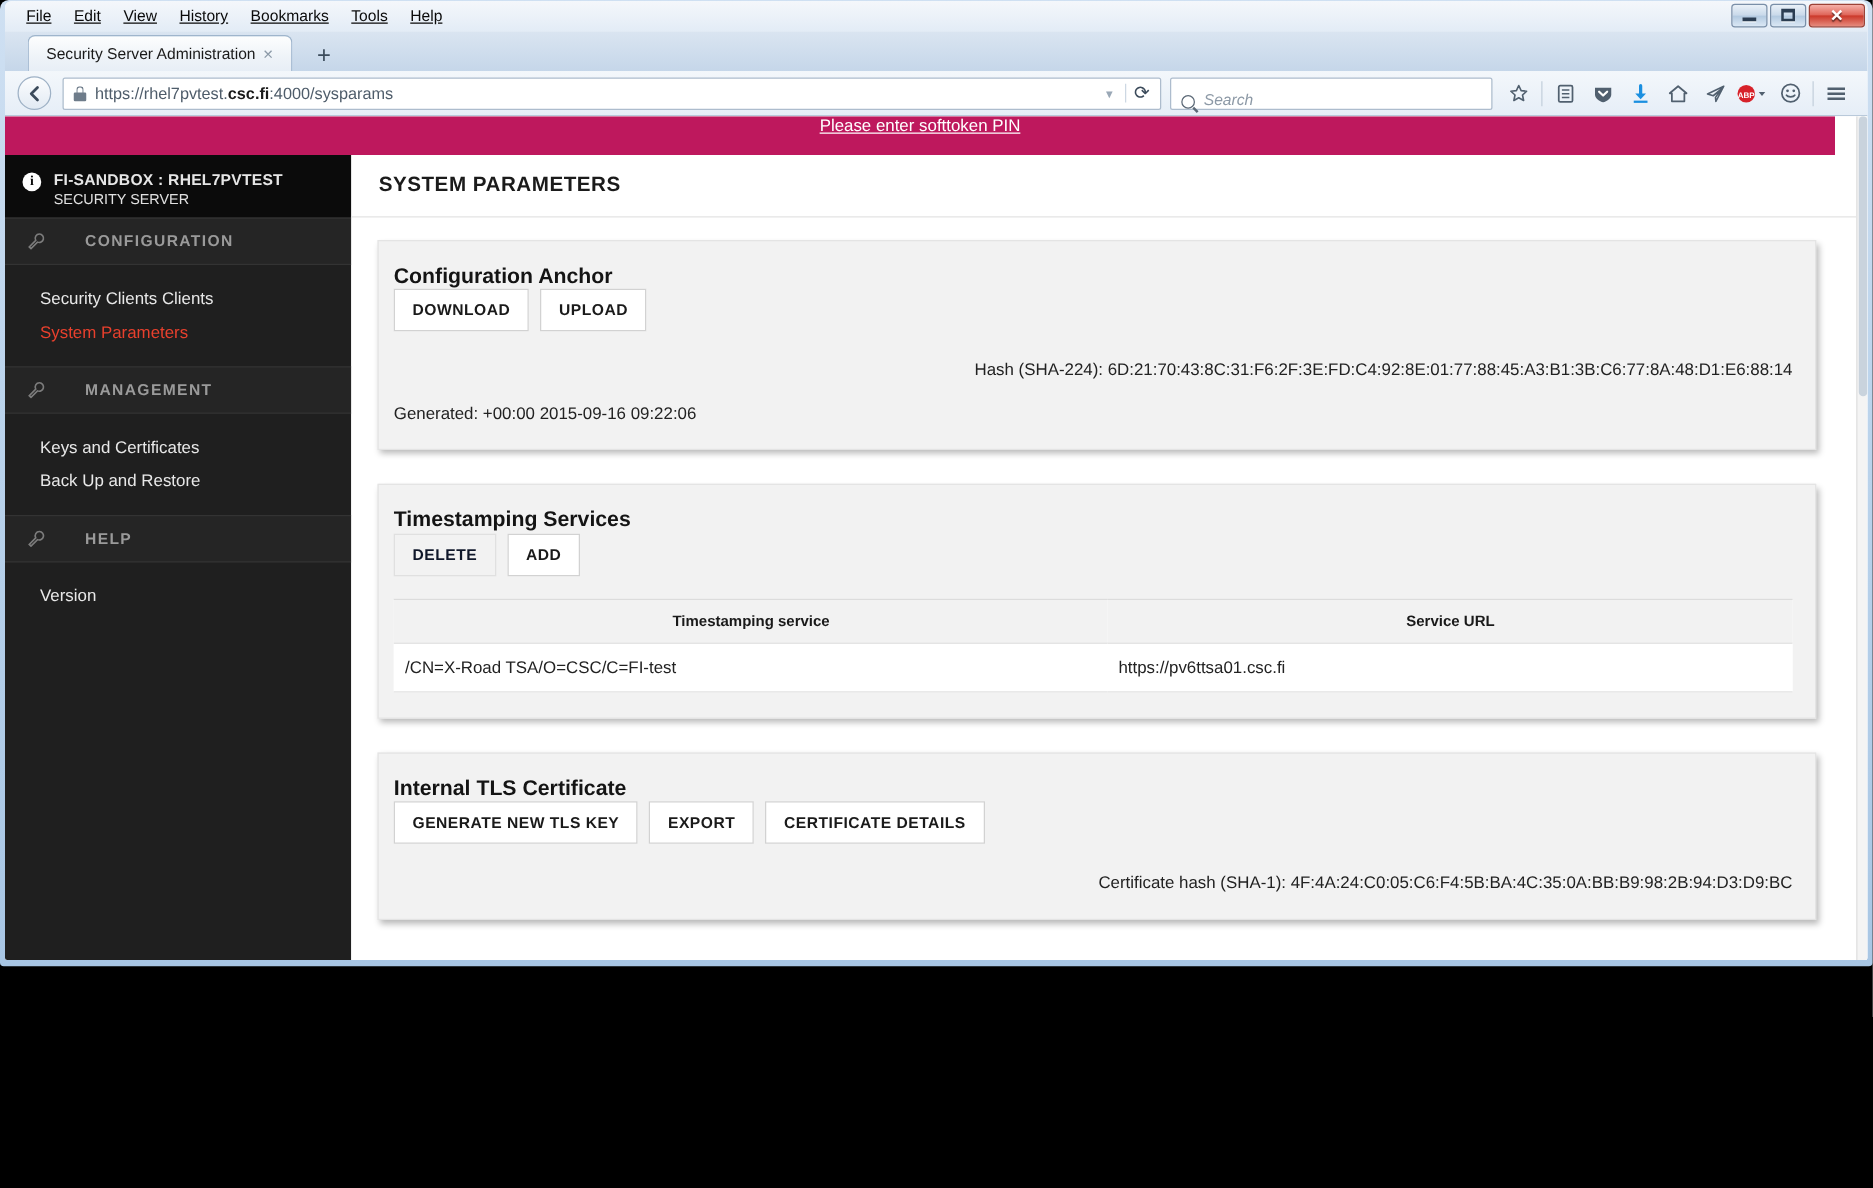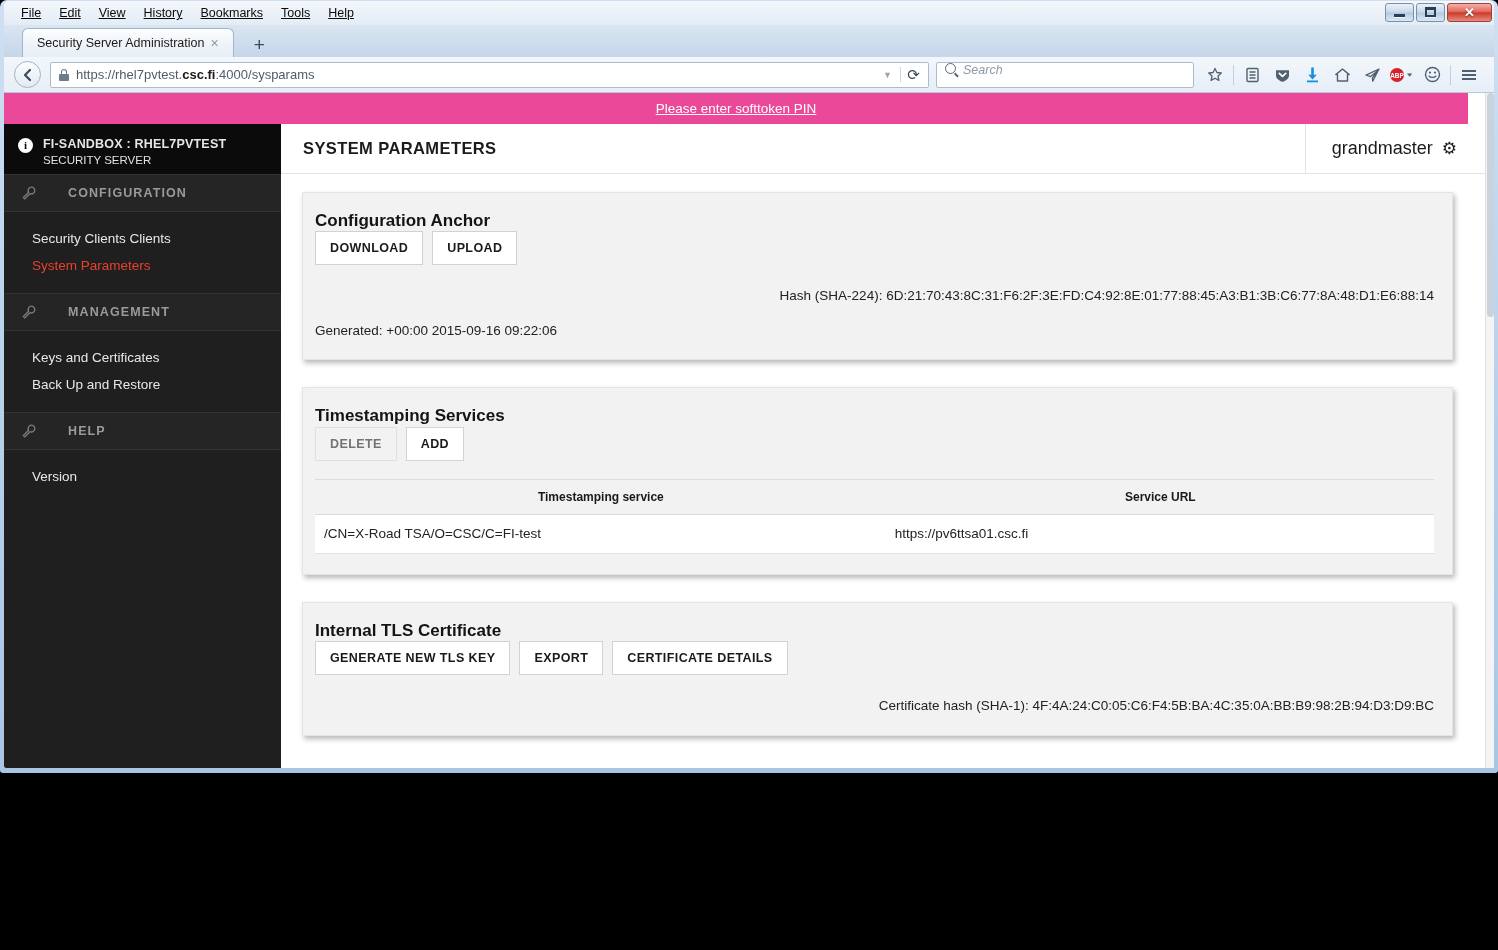--- a/index.html
+++ b/index.html
@@ -126,21 +126,21 @@
   #url-text { flex: 1; white-space: nowrap; overflow: hidden; }
   #url-text b { color: #1a1a1a; font-weight: bold; }
   .url-dropdown { color: #9aa8b6; font-size: 9px; padding: 0 8px; cursor: pointer; }
   .reload-btn {
     width: 26px; text-align: center; color: #3b4a5a; font-size: 15px;
     border-left: 1px solid #cdd8e3; cursor: pointer; line-height: 1;
   }
   #searchbar {
     width: 258px; height: 26px; margin-left: 7px;
     background: #fff; border: 1px solid #adbccd; border-radius: 2px;
-    display: flex; align-items: flex-start; padding: 0 8px;
+    display: flex; align-items: flex-end; padding: 0 8px;
     font-size: 12.5px; color: #8d99a6; font-style: italic; flex: none;
   }
   .search-glass {
     width: 11px; height: 11px; border: 1.6px solid #5b6876; border-radius: 50%;
     position: relative; margin-right: 7px; flex: none;
   }
   .search-glass::after {
     content: ''; position: absolute; right: -4px; bottom: -3px;
     width: 5px; height: 1.6px; background: #5b6876; transform: rotate(45deg);
   }
@@ -160,22 +160,22 @@
     position: absolute; right: 0; top: 0; width: 9px; height: 100%;
     background: #f4f4f4; border-left: 1px solid #e0e0e0;
   }
   #page-scroll .thumb {
     position: absolute; top: 0; left: 1px; width: 7px; height: 224px;
     background: #c9d3dd; border-radius: 4px;
   }
 
   
   #notif {
-    height: 31px; background: #ec4899; color: #fff;
-    display: flex; align-items: center; justify-content: center;
+    height: 31px; background: #be185d; color: #fff;
+    display: flex; align-items: flex-start; justify-content: center;
     font-size: 13.5px; margin-right: 26px;
   }
   #notif a { color: #fff; text-decoration: underline; cursor: pointer; }
 
   
   #app { position: absolute; left: 0; top: 31px; right: 9px; bottom: 0; display: flex; }
 
   
   #sidebar { width: 277px; background: #1f1f1f; flex: none; color: #e6e6e6; }
   #sb-header {
@@ -236,21 +236,21 @@
     font-size: 17px; font-weight: bold; color: #141414;
     padding-left: 0; line-height: 1.2; margin-top: 2px;
   }
   .btn-row { display: flex; gap: 9px; }
   .btn {
     background: #fff; border: 1px solid #d2d2d2;
     padding: 9px 14px; font-size: 12.5px; font-weight: bold;
     letter-spacing: .4px; color: #1a1a1a; cursor: pointer;
     white-space: nowrap; font-family: "Liberation Sans", sans-serif;
   }
-  .btn.disabled { color: #737373; background: #f2f2f2; border-color: #e0e0e0; cursor: default; }
+  .btn.disabled { color: #0f172a; background: #f2f2f2; border-color: #e0e0e0; cursor: default; }
   .panel-line { font-size: 13.5px; color: #222; margin-top: 17px; line-height: 1.3; }
   .panel-line.first { margin-top: 22px; text-align: right; }
 
   
   table.ts-table {
     width: 100%; border-collapse: collapse; margin-top: 18px;
     background: #fff; font-size: 13px;
   }
   table.ts-table th {
     text-align: center; font-weight: bold; font-size: 12px; color: #1a1a1a;
@@ -431,24 +431,20 @@
           <span>HELP</span>
         </div>
         <div class="sb-group">
           <a class="sb-link">Version</a>
         </div>
       </div>
 
       <div id="main">
         <div id="main-header">
           <div id="page-title">SYSTEM PARAMETERS</div>
-          <div id="user-box">
-            <span>grandmaster</span>
-            <span class="gear-icon">⚙</span>
-          </div>
         </div>
 
         <div id="content">
 
           <div class="panel">
             <div class="panel-head">
               <div class="panel-title">Configuration Anchor</div>
               <div class="btn-row">
                 <button class="btn">DOWNLOAD</button>
                 <button class="btn">UPLOAD</button>

